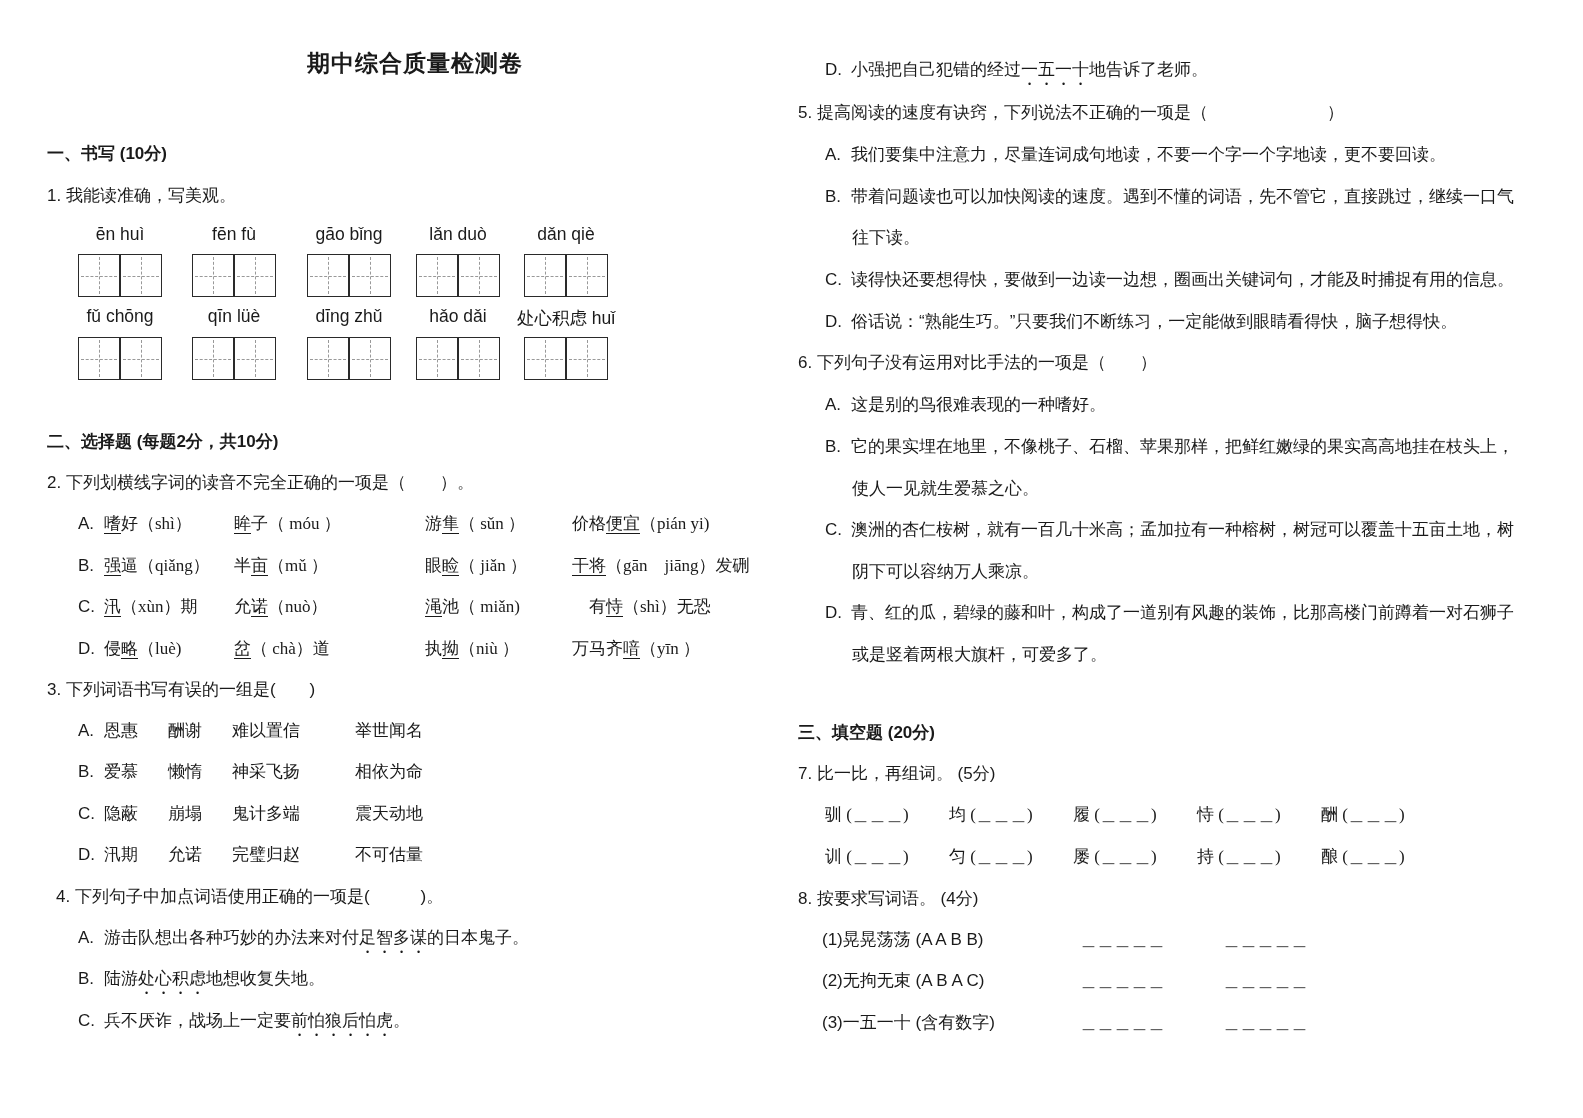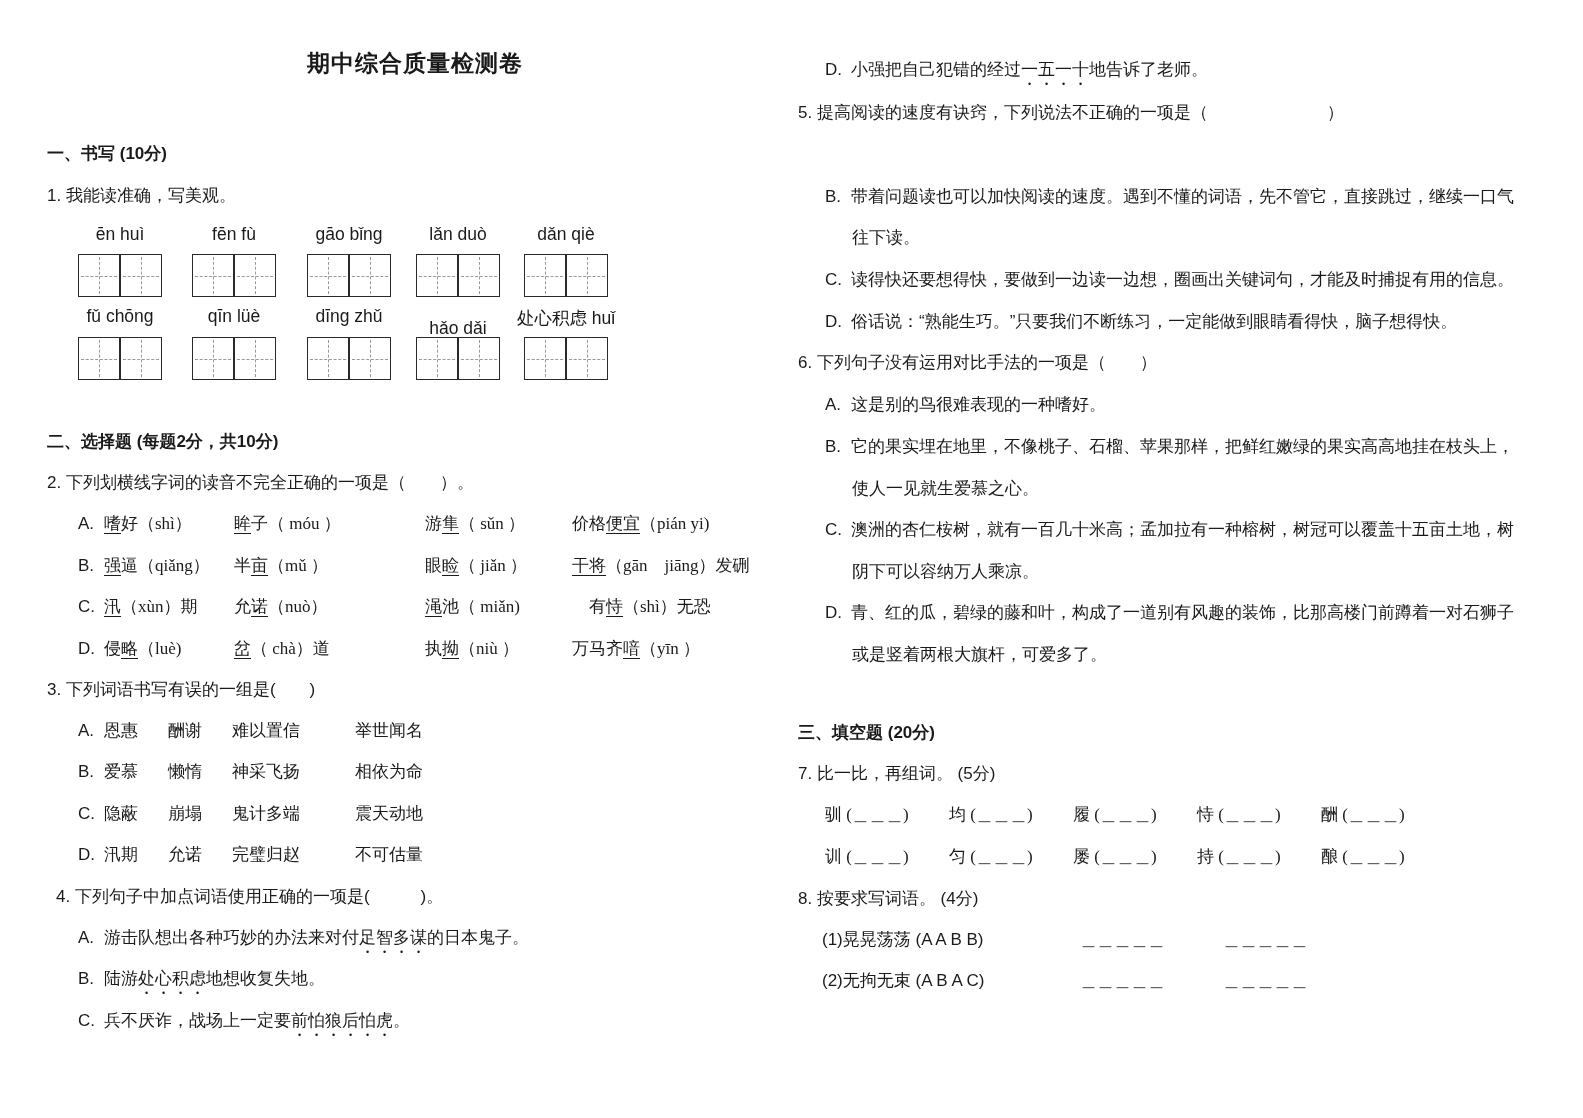--- a/index.html
+++ b/index.html
@@ -59,21 +59,21 @@
       <div class="gcell"></div>
     </div>
   <div class="gridpair" style="top:254px;left:524px">
       <div class="gcell"></div>
       <div class="gcell"></div>
     </div>
 
   <span class="pyl" style="top:306px;left:120px">fǔ chōng</span>
   <span class="pyl" style="top:306px;left:234px">qīn lüè</span>
   <span class="pyl" style="top:306px;left:349px">dīng zhǔ</span>
-  <span class="pyl" style="top:318px;left:458px">hǎo dǎi</span>
+  <span class="pyl" style="top:306px;left:458px">hǎo dǎi</span>
   <span class="pyl" style="top:306px;left:566px">处心积虑 huǐ</span>
 
   <div class="gridpair" style="top:337px;left:78px">
       <div class="gcell"></div>
       <div class="gcell"></div>
     </div>
   <div class="gridpair" style="top:337px;left:192px">
       <div class="gcell"></div>
       <div class="gcell"></div>
     </div>
@@ -129,20 +129,23 @@
   </div>
   <div class="ln" style="top:1009px;left:78px">
     <span class="olab">C.</span><span><span>兵不厌诈，战场上一定要</span><span class="em-dots">前怕狼后怕虎</span><span>。</span></span>
   </div>
 
   <div class="ln" style="top:58px;left:825px">
     <span class="olab">D.</span><span><span>小强把自己犯错的经过</span><span class="em-dots">一五一十</span><span>地告诉了老师。</span></span>
   </div>
 
   <div class="ln" style="top:101px;left:798px">5. 提高阅读的速度有诀窍，下列说法不正确的一项是（　　　　　　　）</div>
+  <div class="ln" style="top:143px;left:825px">
+    <span class="olab">A.</span><span>我们要集中注意力，尽量连词成句地读，不要一个字一个字地读，更不要回读。</span>
+  </div>
   <div class="ln" style="top:185px;left:825px">
     <span class="olab">B.</span><span>带着问题读也可以加快阅读的速度。遇到不懂的词语，先不管它，直接跳过，继续一口气</span>
   </div>
   <div class="ln" style="top:226px;left:852px">往下读。</div>
   <div class="ln" style="top:268px;left:825px">
     <span class="olab">C.</span><span>读得快还要想得快，要做到一边读一边想，圈画出关键词句，才能及时捕捉有用的信息。</span>
   </div>
   <div class="ln" style="top:310px;left:825px">
     <span class="olab">D.</span><span>俗话说：“熟能生巧。”只要我们不断练习，一定能做到眼睛看得快，脑子想得快。</span>
   </div>
@@ -173,14 +176,17 @@
     <span class="cell w7">驯 (＿＿＿)</span><span class="cell w7">均 (＿＿＿)</span><span class="cell w7">履 (＿＿＿)</span><span class="cell w7">恃 (＿＿＿)</span><span class="cell">酬 (＿＿＿)</span>
   </div>
 
   <div class="ln" style="top:887px;left:798px">8. 按要求写词语。 (4分)</div>
   <div class="ln" style="top:928px;left:822px">
     <span class="q8lab">(1)晃晃荡荡 (A A B B)</span><span class="q8blank gap58">＿＿＿＿＿</span><span class="q8blank">＿＿＿＿＿</span>
   </div>
   <div class="ln" style="top:969px;left:822px">
     <span class="q8lab">(2)无拘无束 (A B A C)</span><span class="q8blank gap58">＿＿＿＿＿</span><span class="q8blank">＿＿＿＿＿</span>
   </div>
+  <div class="ln" style="top:1011px;left:822px">
+    <span class="q8lab">(3)一五一十 (含有数字)</span><span class="q8blank gap58">＿＿＿＿＿</span><span class="q8blank">＿＿＿＿＿</span>
+  </div>
 
 </div>
 
 </body></html>

